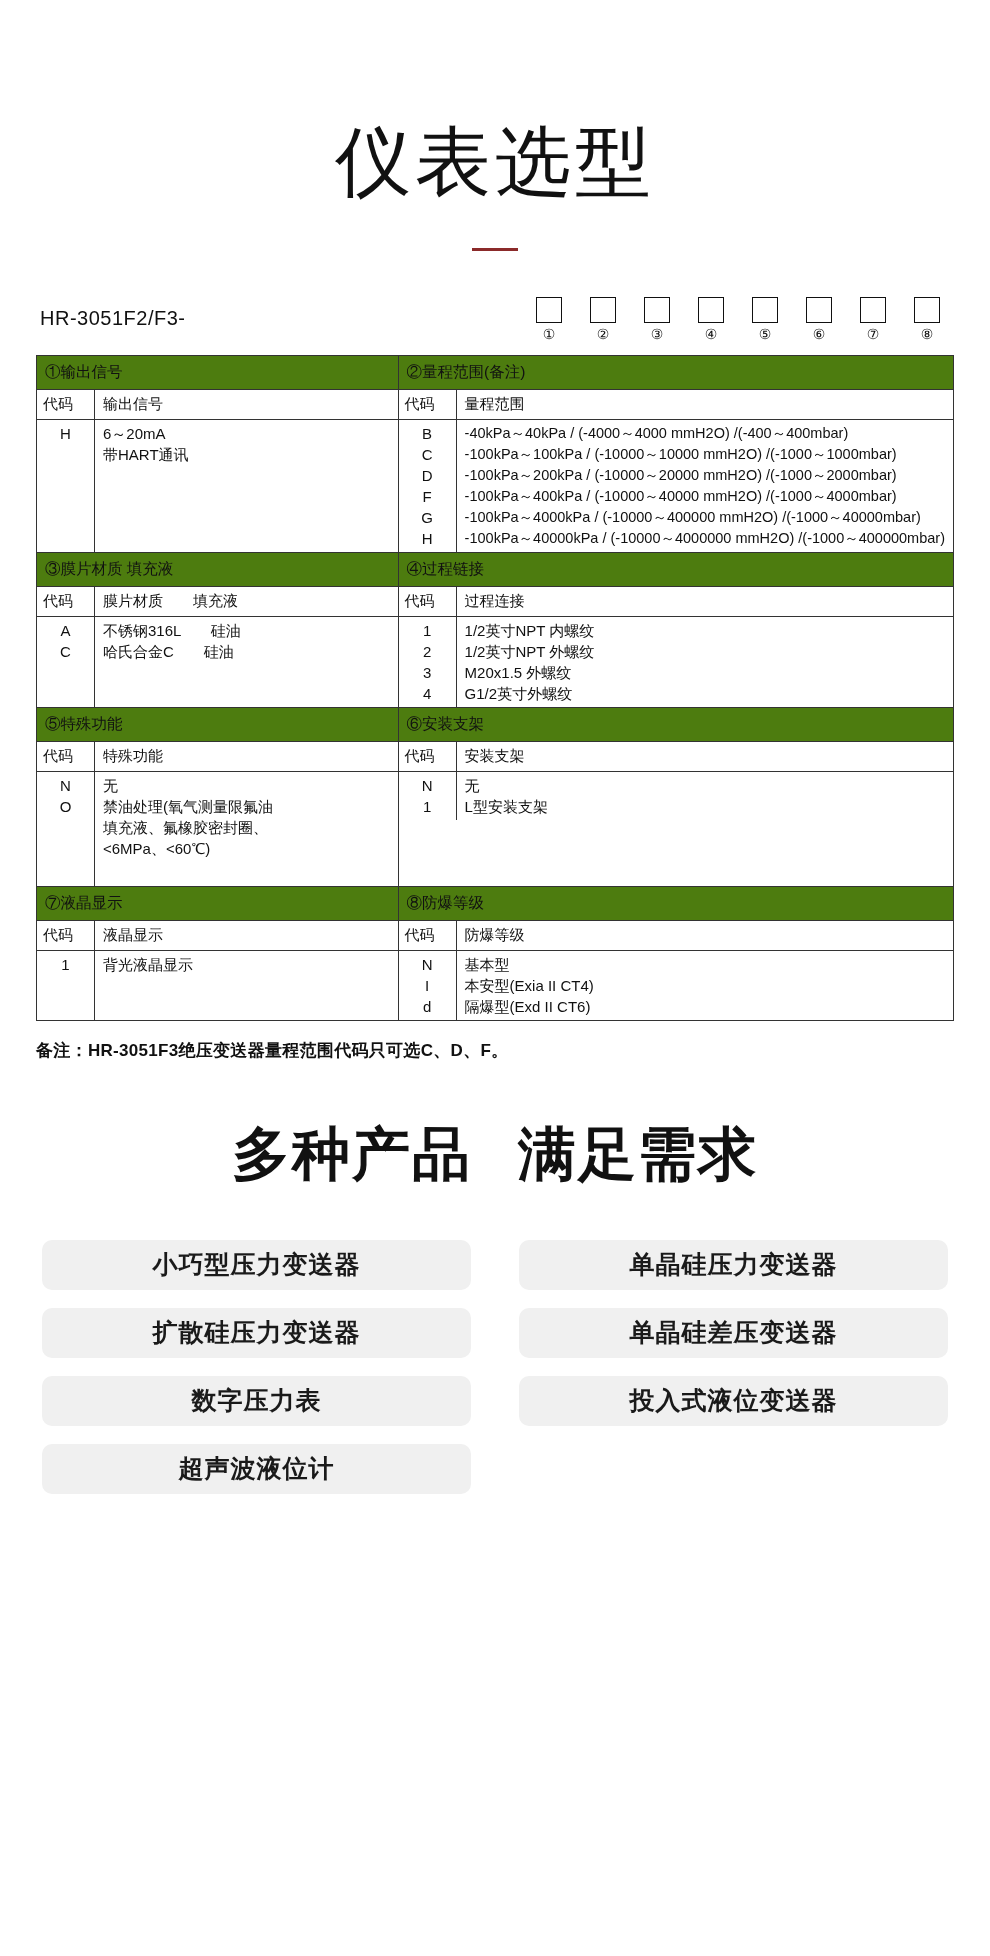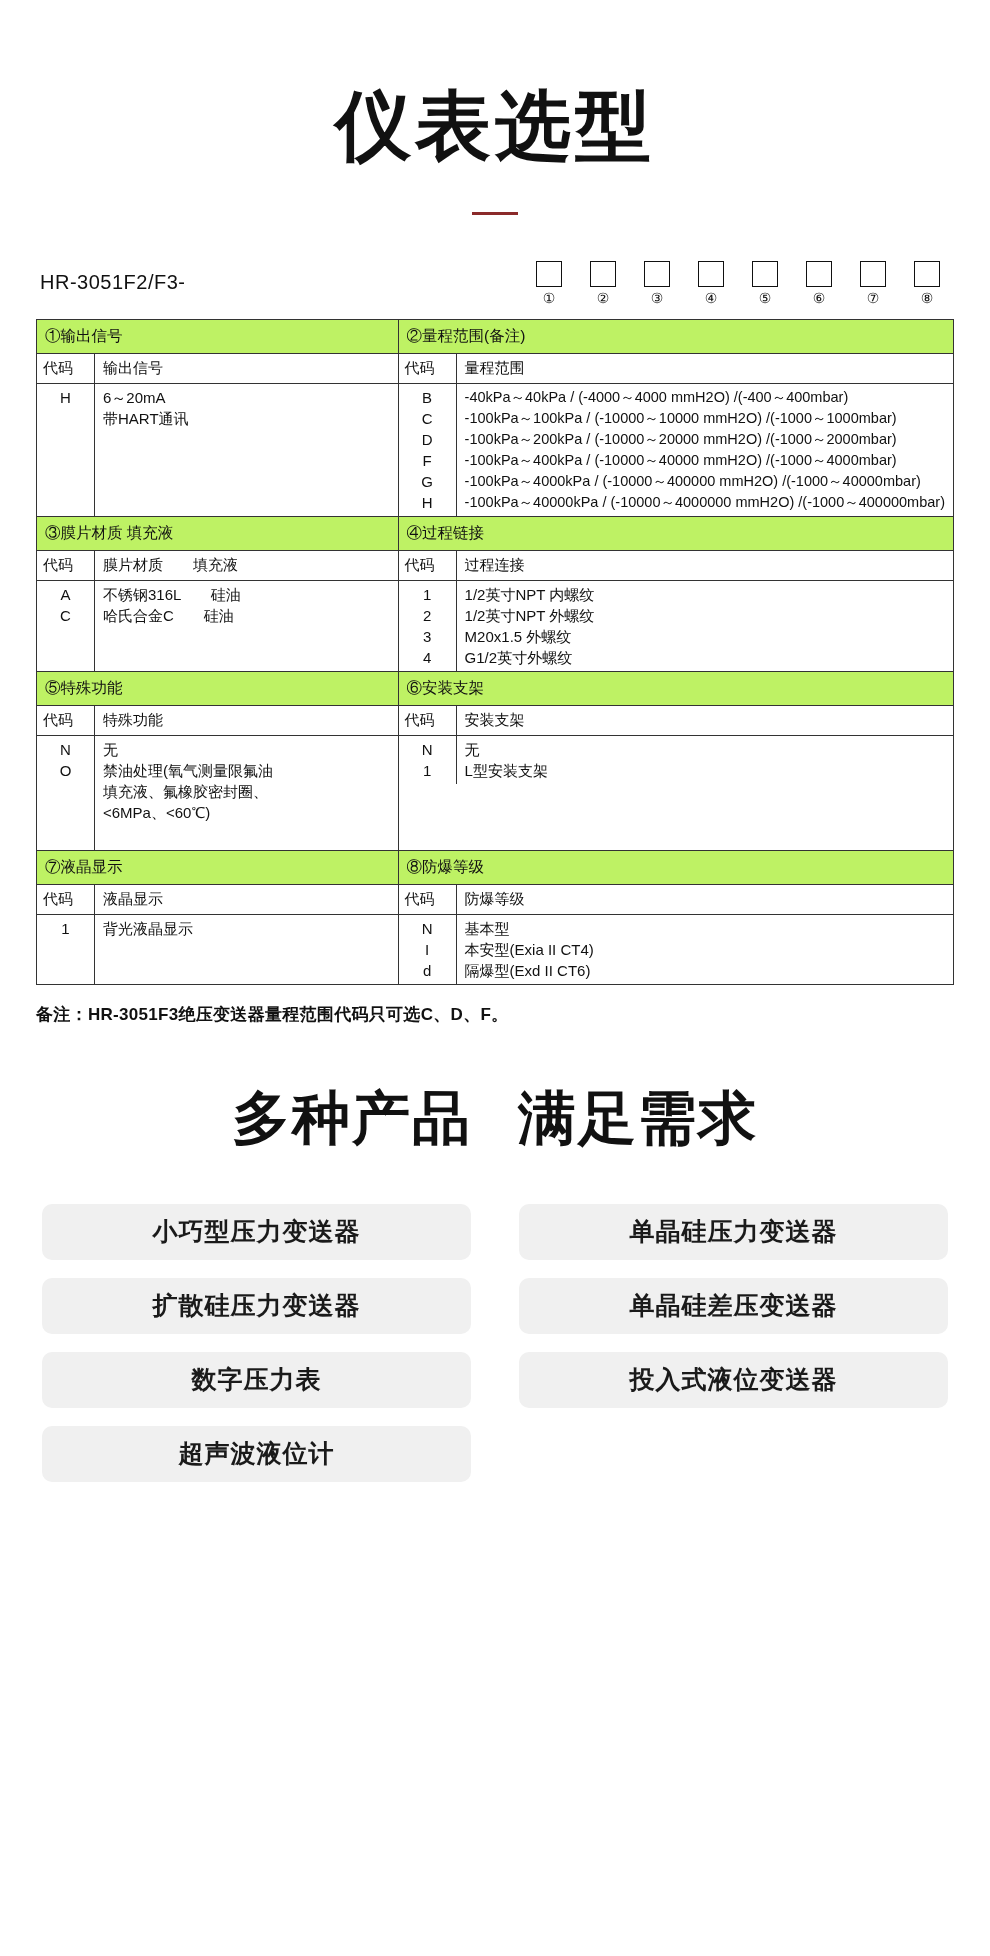--- a/index.html
+++ b/index.html
@@ -18,24 +18,24 @@
     width: 990px;
     min-height: 1956px;
     position: relative;
     box-sizing: border-box;
     padding: 0 36px;
   }
   
   .main-title {
     text-align: center;
     font-size: 76px;
-    font-weight: 700;
+    font-weight: 400;
     letter-spacing: 4px;
     color: #111111;
-    padding-top: 84px;
+    padding-top: 120px;
     line-height: 1.1;
   }
   .title-rule {
     width: 46px;
     height: 3px;
     background: #8b2a2a;
     margin: 44px auto 0 auto;
   }
   
   .model-row {
@@ -80,21 +80,21 @@
     border-collapse: collapse;
     width: 918px;
     font-size: 15px;
   }
   .spec-table td {
     border: 1px solid #333333;
     padding: 0;
     vertical-align: top;
   }
   .sec-head {
-    background: #bef264;
+    background: #4d7c0f;
     font-weight: 400;
     padding: 6px 8px 6px 8px;
     font-size: 15.5px;
     border-bottom: 1px solid #333333;
   }
   .hdr-row {
     display: flex;
     border-bottom: 1px solid #333333;
     align-items: center;
   }
@@ -160,21 +160,21 @@
   .prod-grid {
     margin-top: 46px;
     display: grid;
     grid-template-columns: 1fr 1fr;
     gap: 18px 48px;
     padding: 0 6px;
   }
   .prod-item {
     background: #f0f0f0;
     border-radius: 10px;
-    height: 56px;
+    height: 50px;
     display: flex;
     align-items: center;
     justify-content: center;
     font-size: 25px;
     font-weight: 700;
     letter-spacing: 1px;
     color: #1a1a1a;
   }
   .spacer-bottom { height: 90px; }
 </style>

